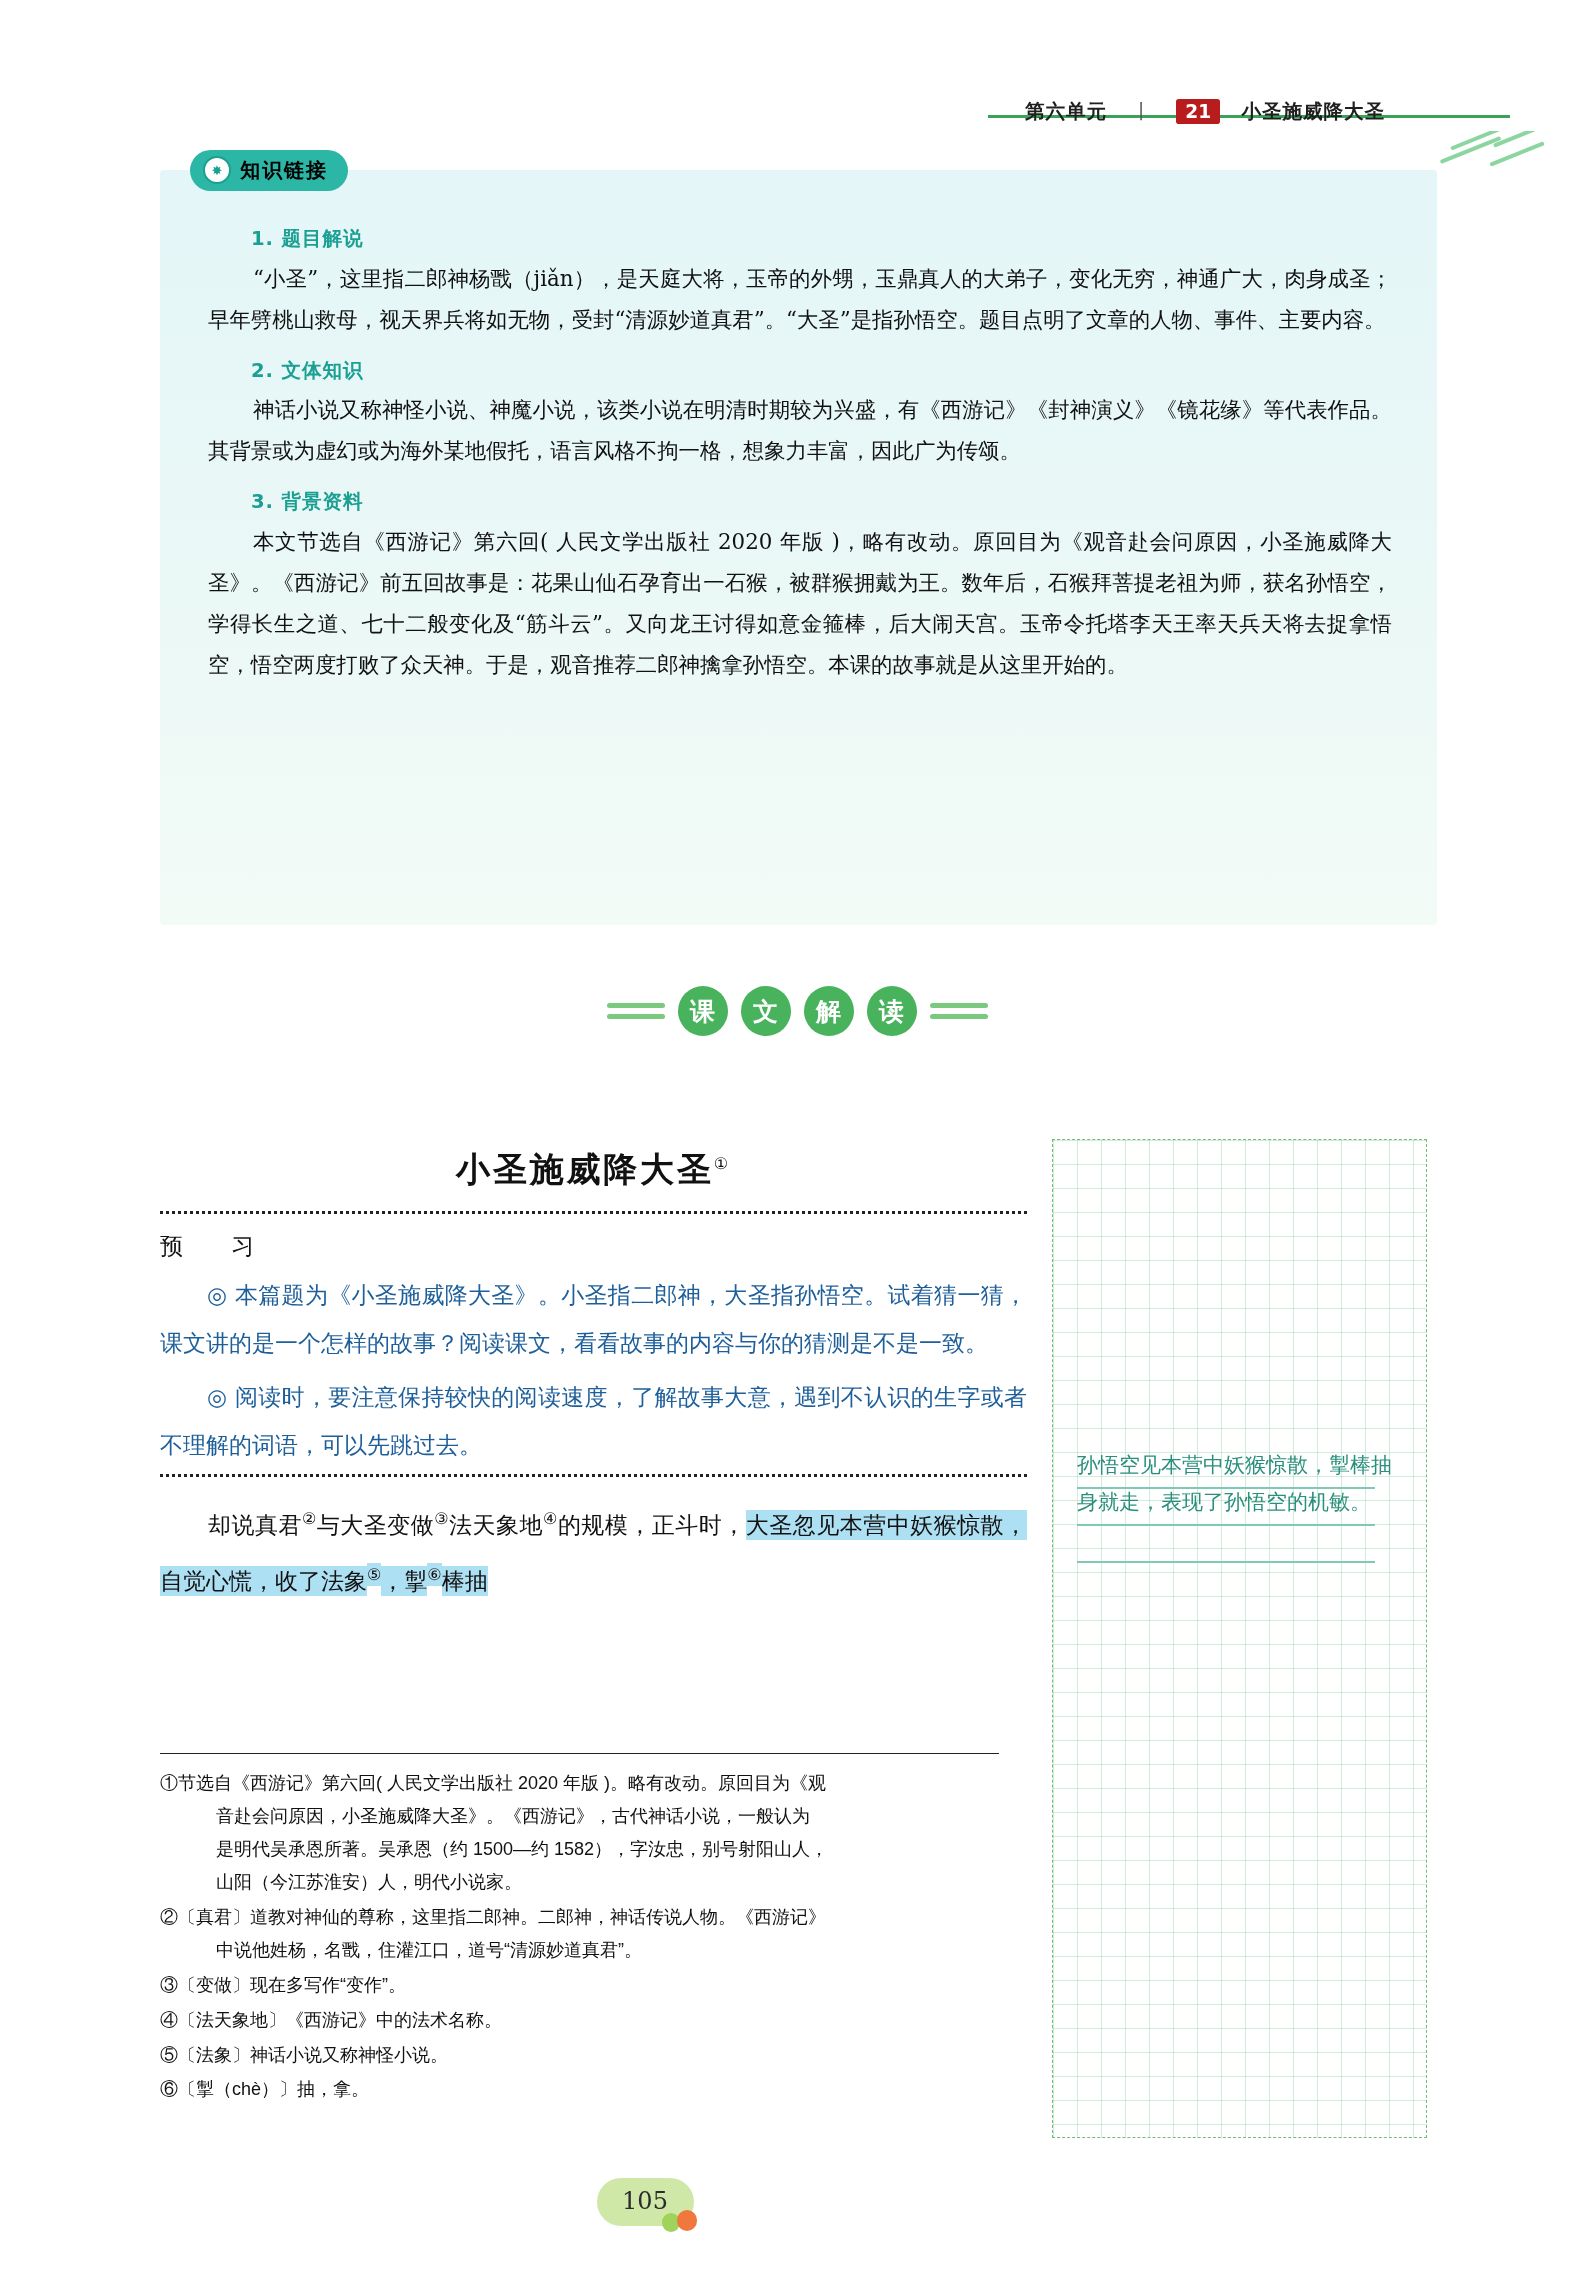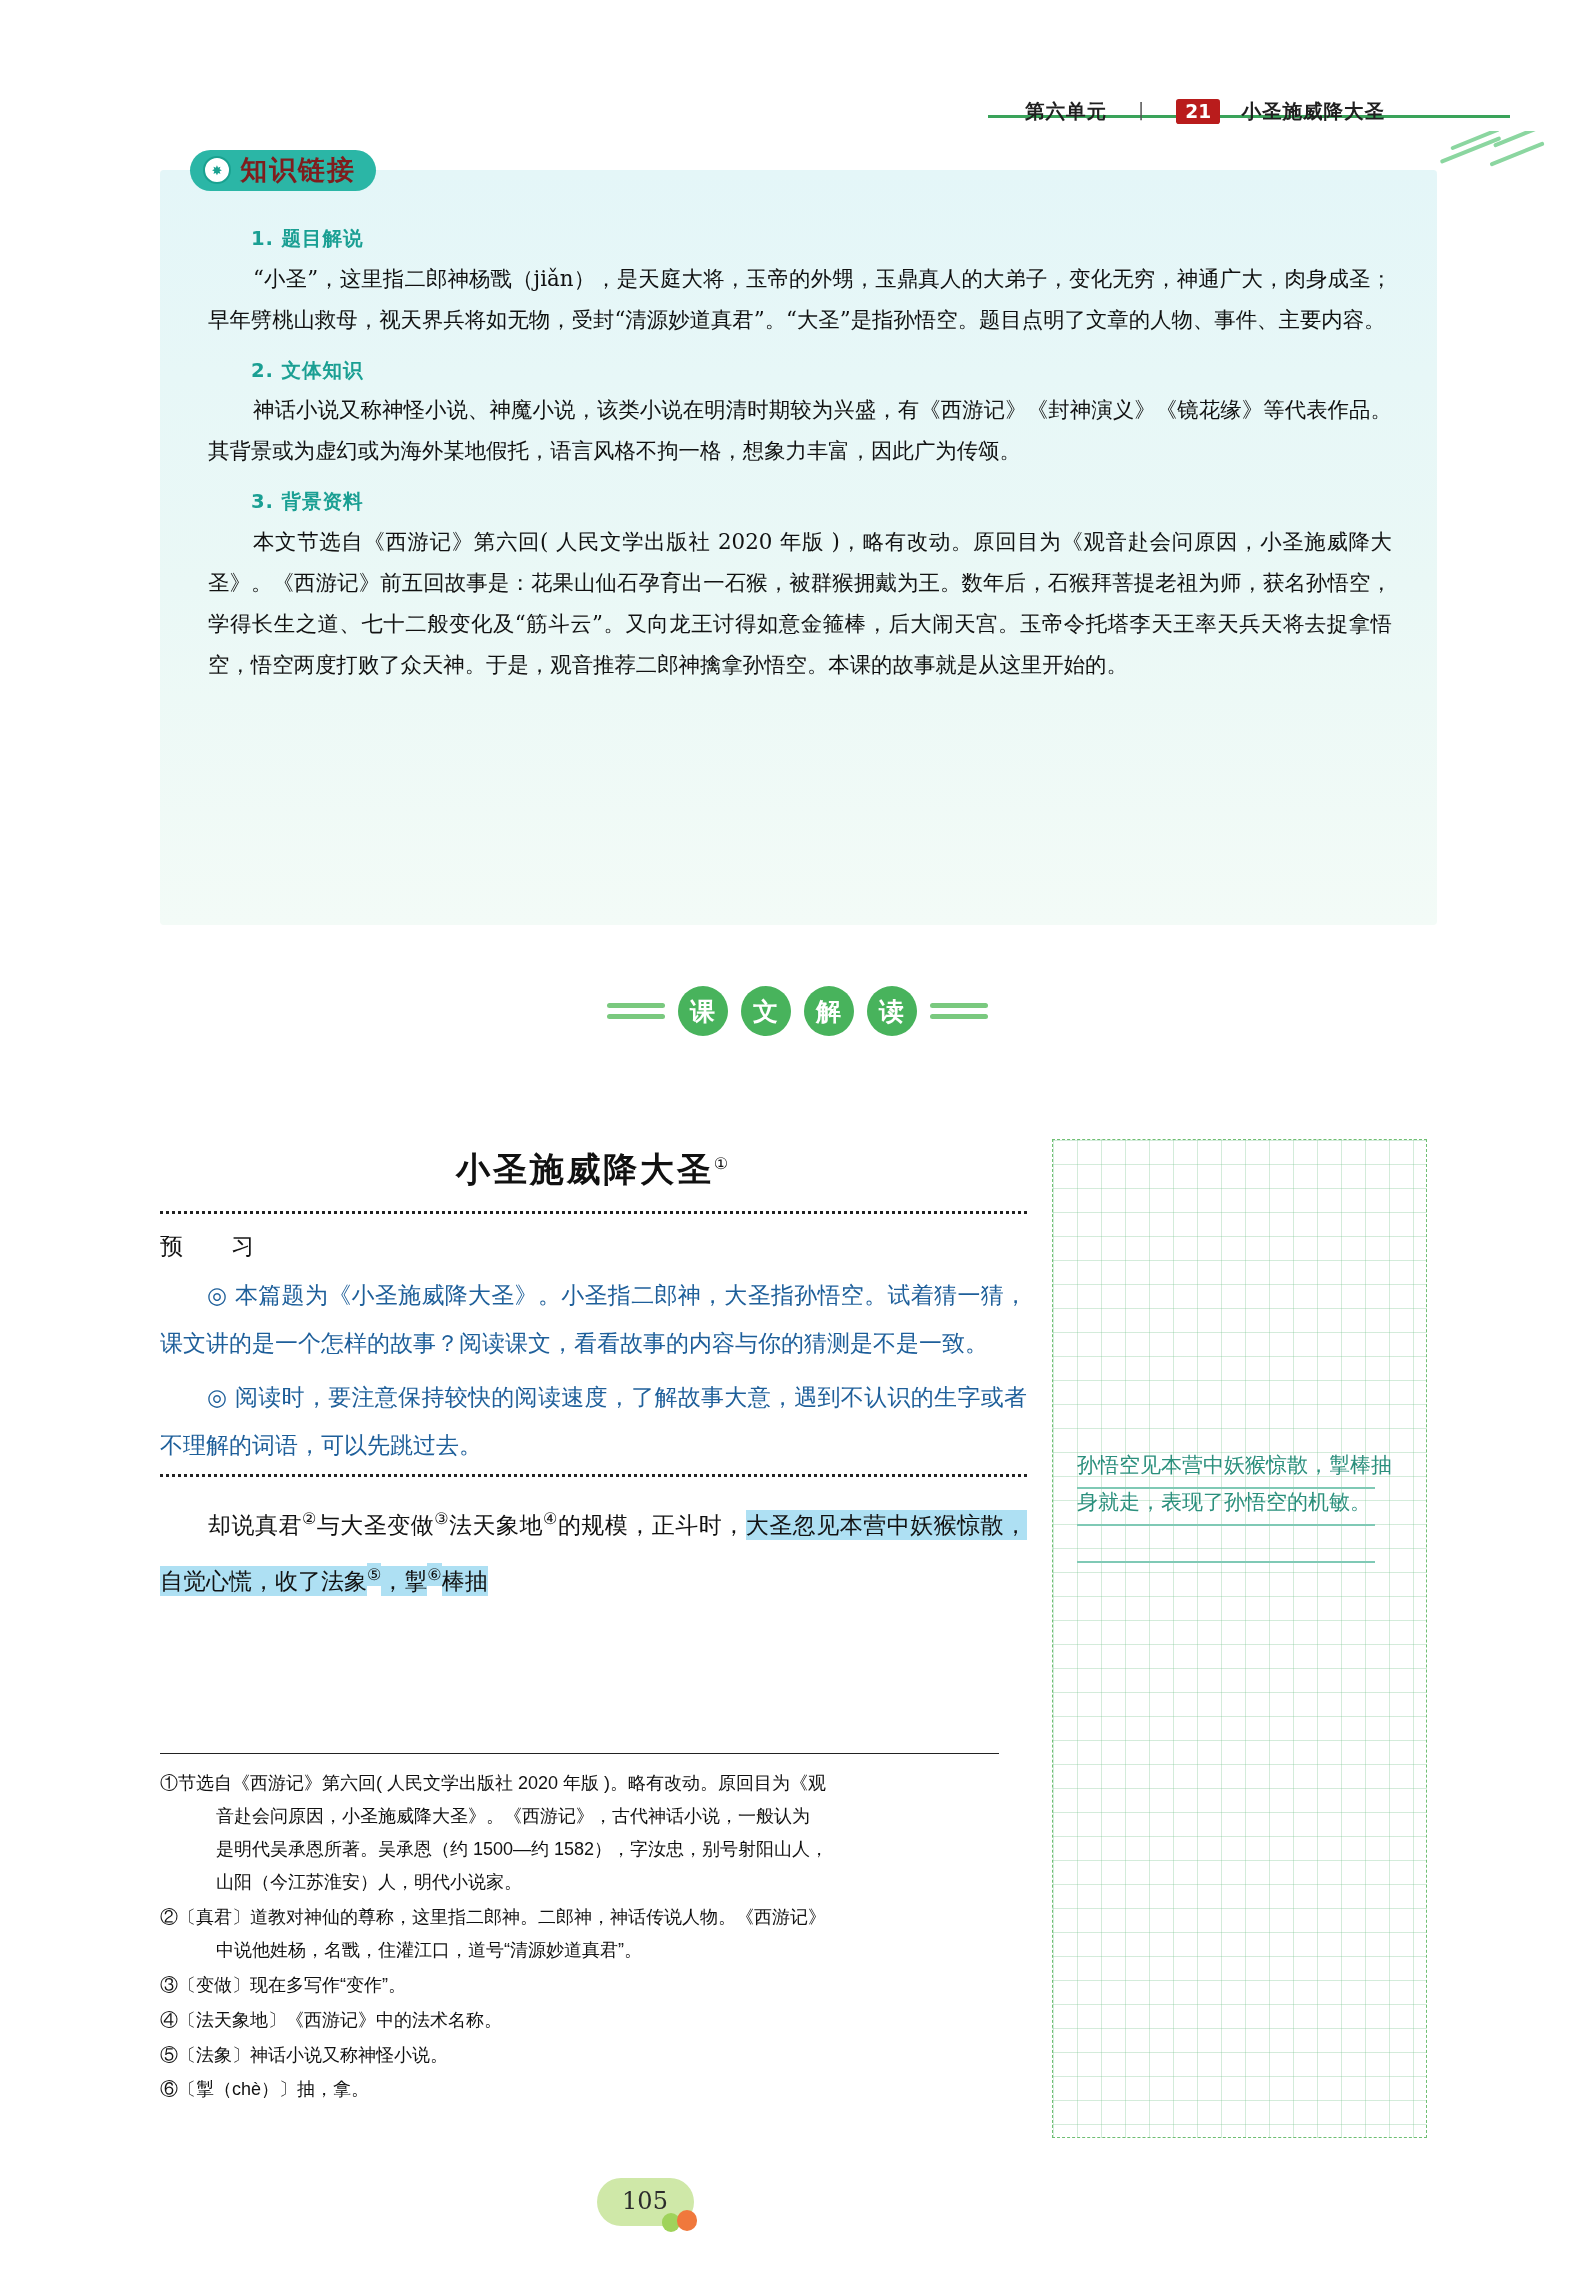--- a/index.html
+++ b/index.html
@@ -107,22 +107,22 @@
     border-radius: 50%;
     background: #ffffff;
     border: 2.8px solid #19a190;
     display: flex;
     align-items: center;
     justify-content: center;
     font-size: 13px;
     color: #19a190;
   }
   .klink-badge .txt {
-    color: #7f1d1d;
-    font-size: 27px;
+    color: #000000;
+    font-size: 20px;
     font-weight: bold;
     letter-spacing: 1.9px;
   }
   .klink-body {
     position: absolute;
     top: 45px;
     left: 48px;
     width: 1184px;
   }
   .k-sub {

